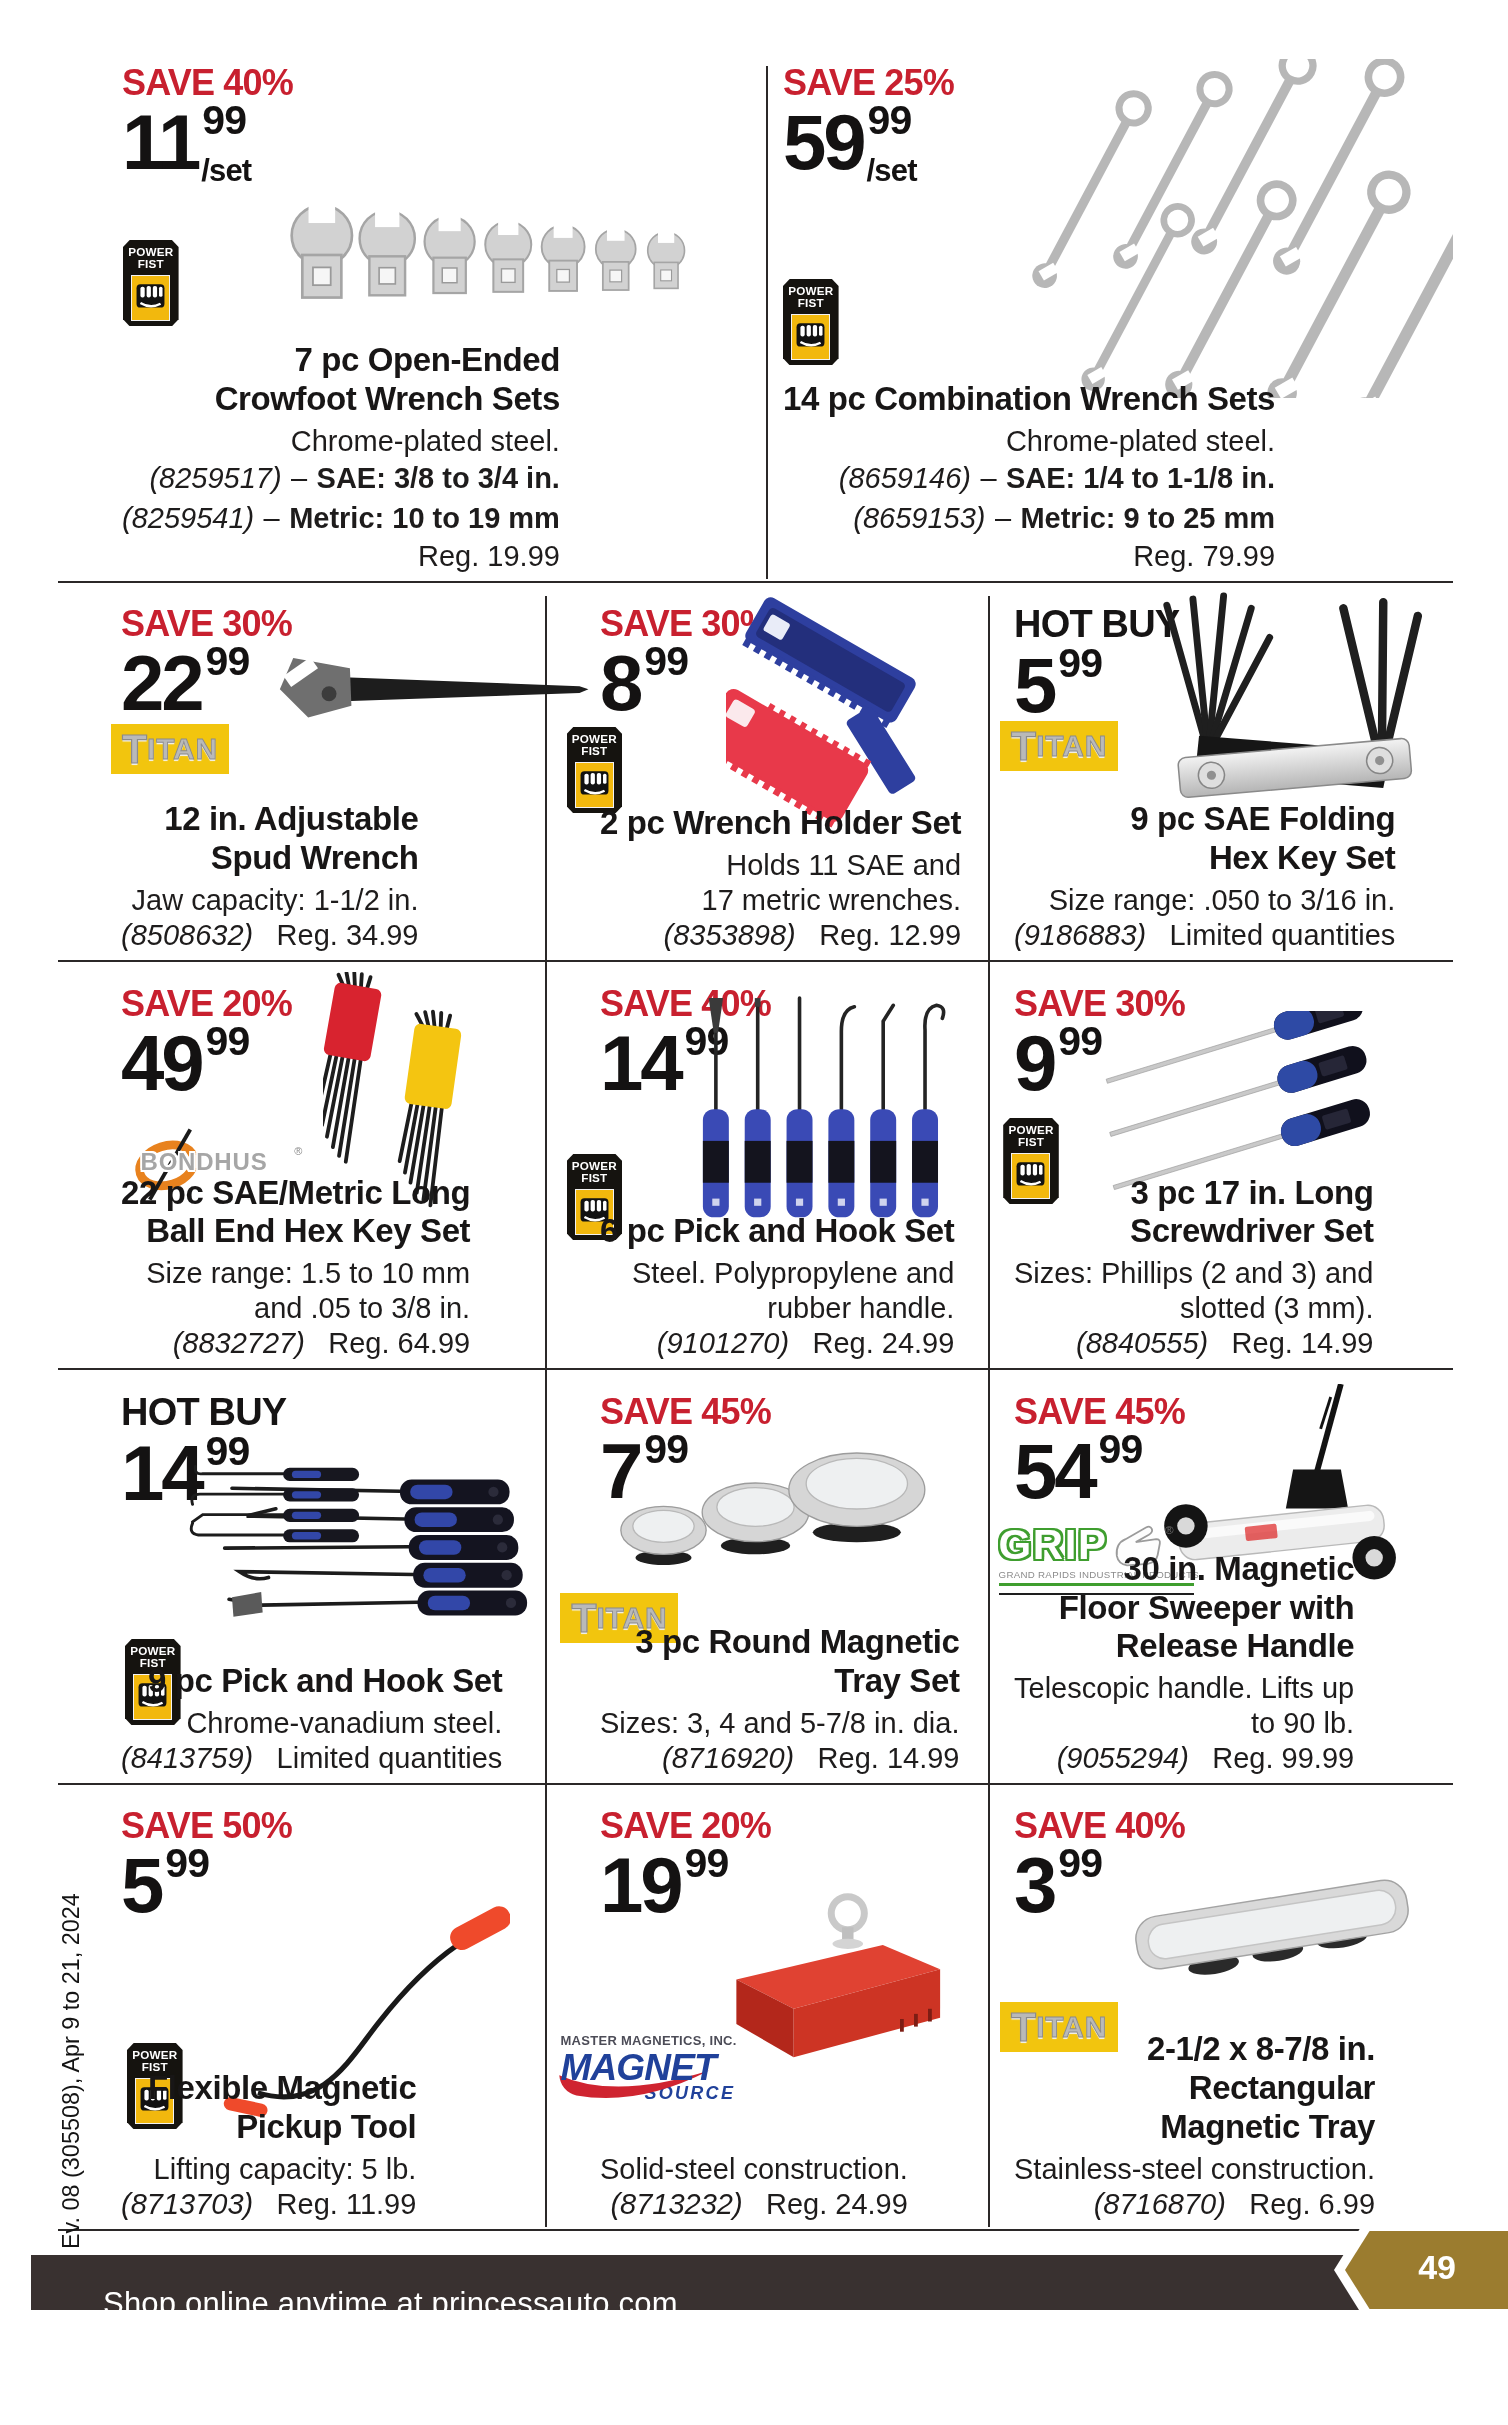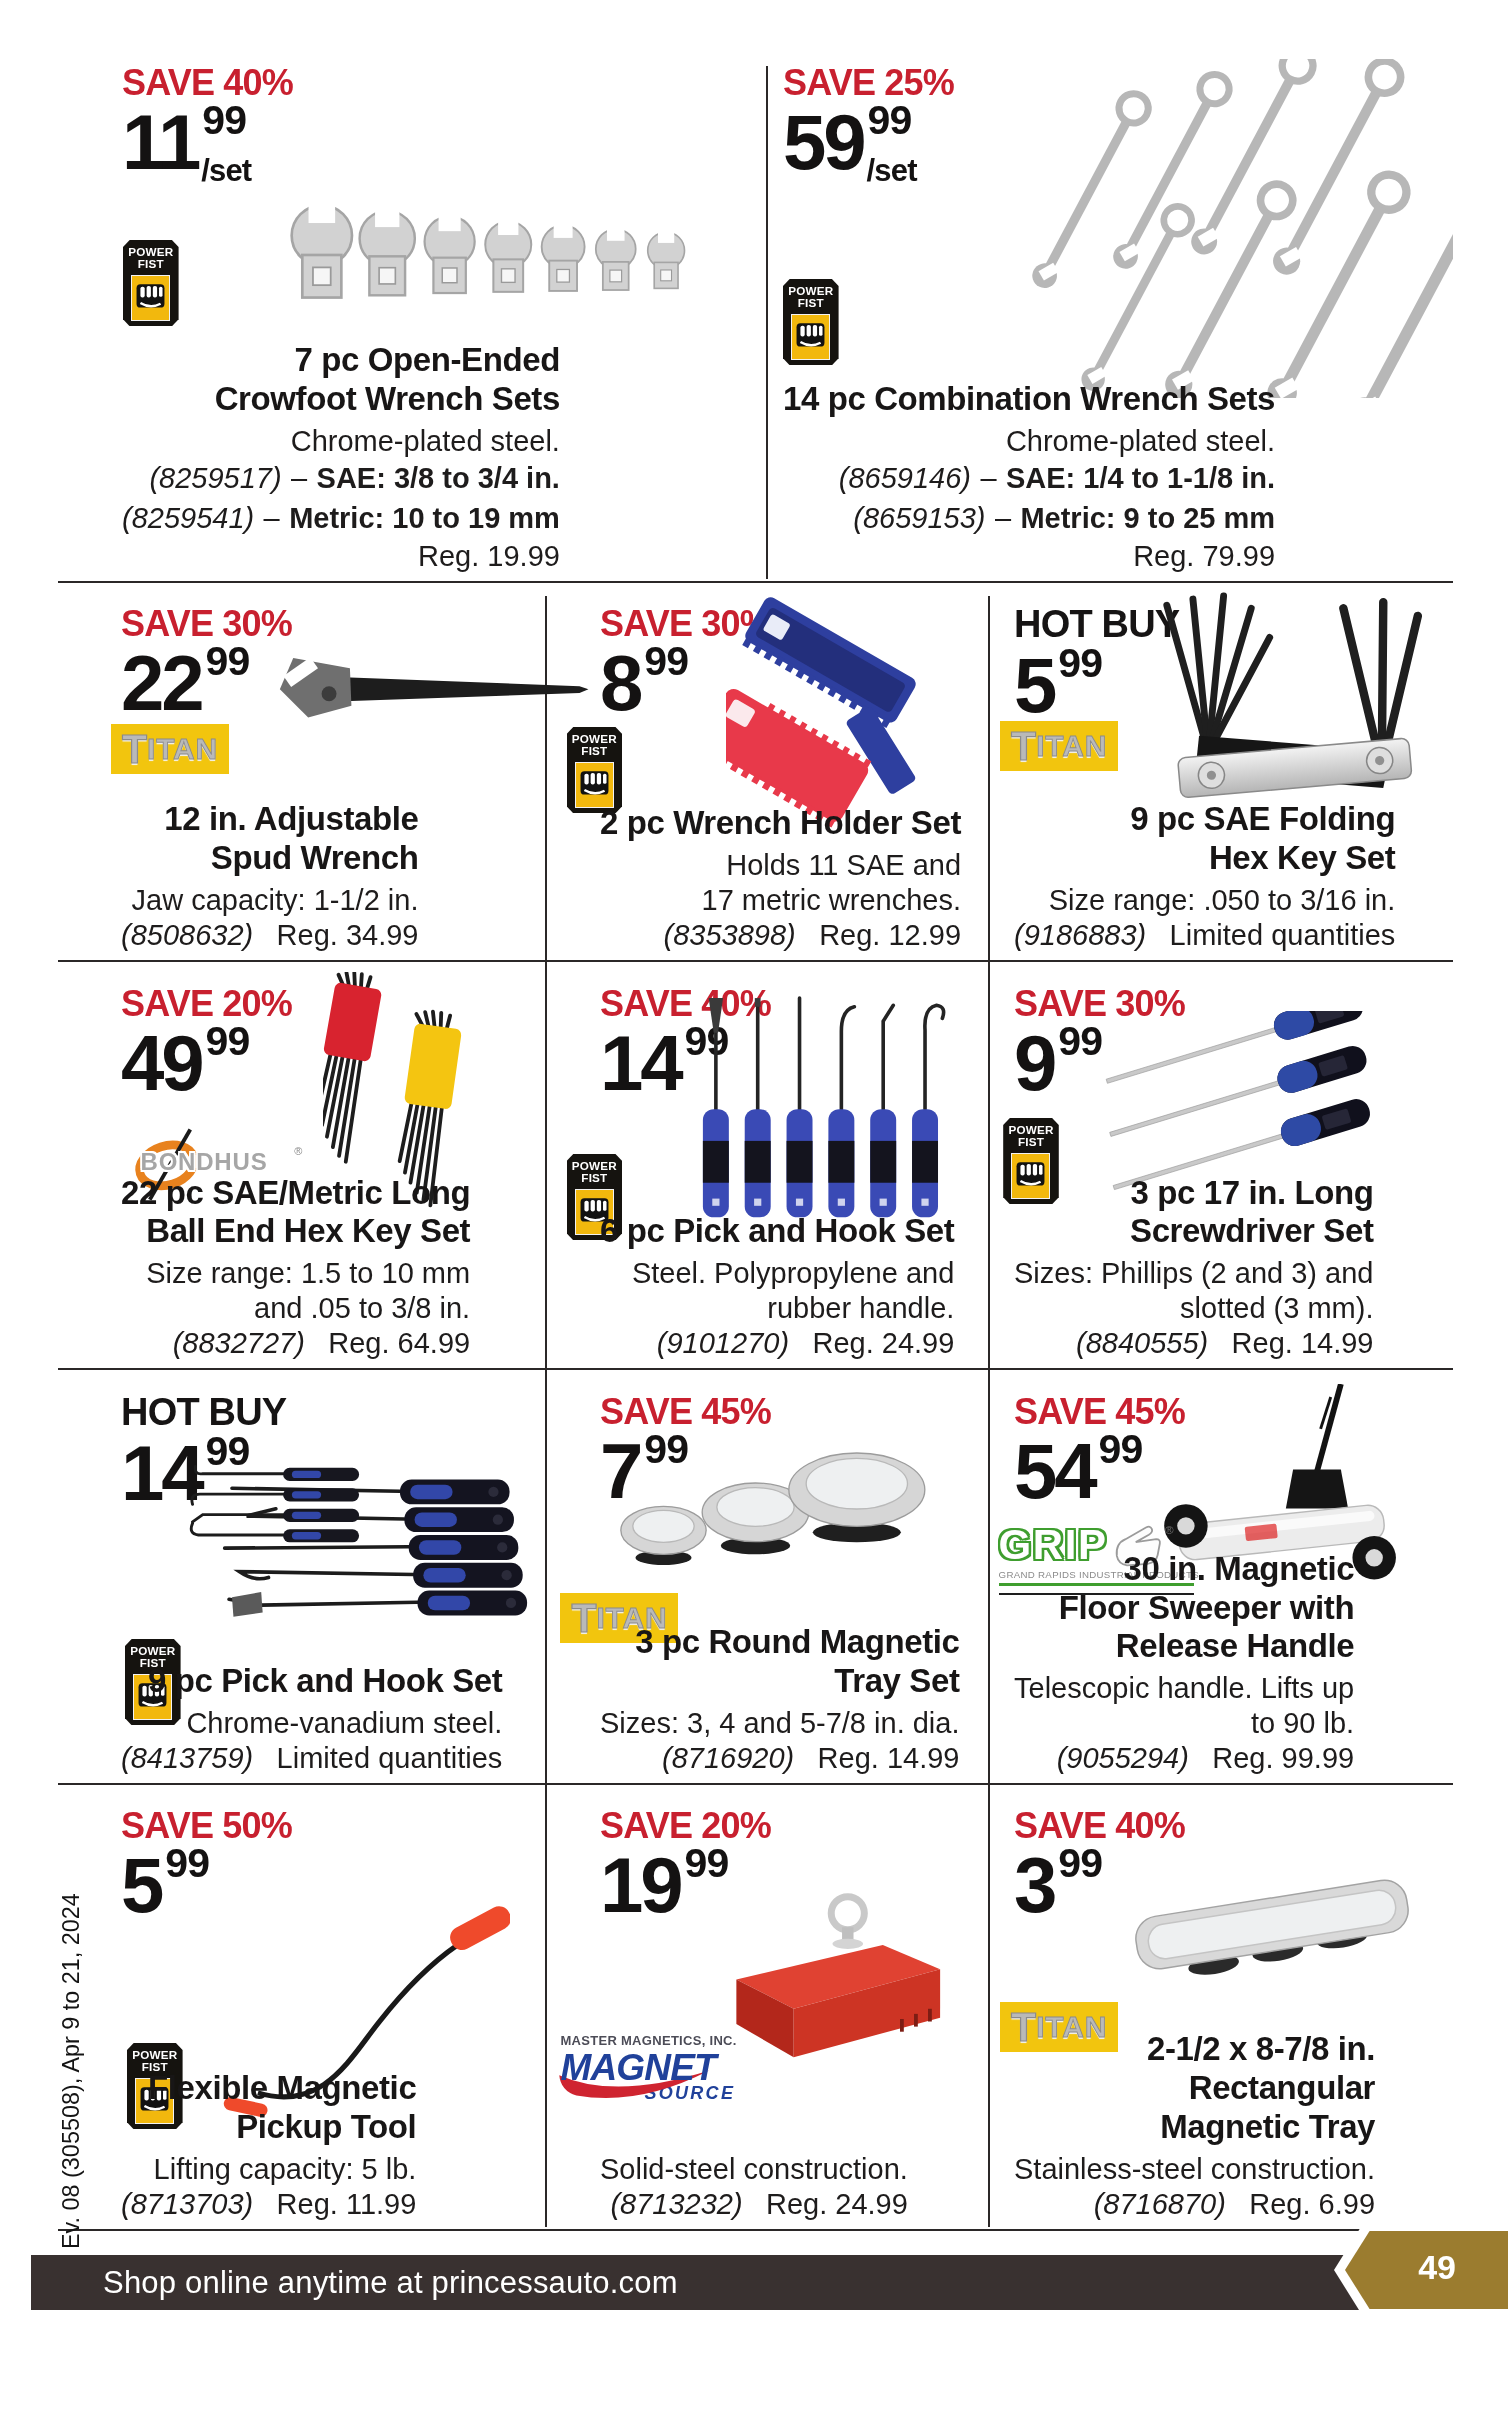--- a/index.html
+++ b/index.html
@@ -53,21 +53,21 @@
   .grip-tag{font-size:9.7px;color:#8b8b8b;letter-spacing:0.3px;margin-top:2.3px;white-space:nowrap;}
   .grip-bars{margin-top:3.1px;height:7px;border-top:3.1px solid #3f9e2f;border-bottom:2.3px solid #1e1e1e;}
   .ms{position:absolute;width:179px;}
   .ms-co{font-size:13px;font-weight:700;color:#4c4c57;letter-spacing:0.3px;white-space:nowrap;}
   .ms-main{position:relative;font-size:37px;font-weight:800;font-style:italic;color:#20419a;line-height:1;margin-top:0.8px;}
   .ms-main svg{position:absolute;left:-7.8px;top:15.6px;z-index:0;}
   .ms-main span{position:relative;z-index:1;letter-spacing:-0.8px;}
   .ms-sub{font-size:18px;font-weight:700;font-style:italic;color:#20419a;letter-spacing:2.3px;margin:-3.1px 0 0 84px;}
   
   .footer-bar{position:absolute;left:31px;top:2255px;width:1478px;height:55px;background:#393130;}
-  .footer-text{color:#fff;font-size:31px;line-height:55px;padding-left:72px;letter-spacing:0.2px;}
+  .footer-text{color:#fff;font-size:31px;line-height:55px;padding-left:72px;letter-spacing:0.2px;margin-top:21px;}
   .tab-back{position:absolute;right:0;top:2228px;width:175px;height:84px;background:#fff;
       clip-path:polygon(0 50%,15% 0,100% 0,100% 100%,15% 100%);}
   .tab{position:absolute;right:0;top:2231px;width:164px;height:78px;background:#9b7c2f;
       clip-path:polygon(0 50%,15% 0,100% 0,100% 100%,15% 100%);}
   .tab-num{position:absolute;right:53px;top:2248px;color:#fff;font-weight:800;font-size:34px;}
   .side-note{position:absolute;left:58px;top:2249px;transform-origin:0 0;transform:rotate(-90deg);
       font-size:23.4px;white-space:nowrap;color:#141414;}
   
   .p1{left:58px;top:47px;width:694px;height:534px;}
   .p2{left:783px;top:47px;width:670px;height:534px;}

